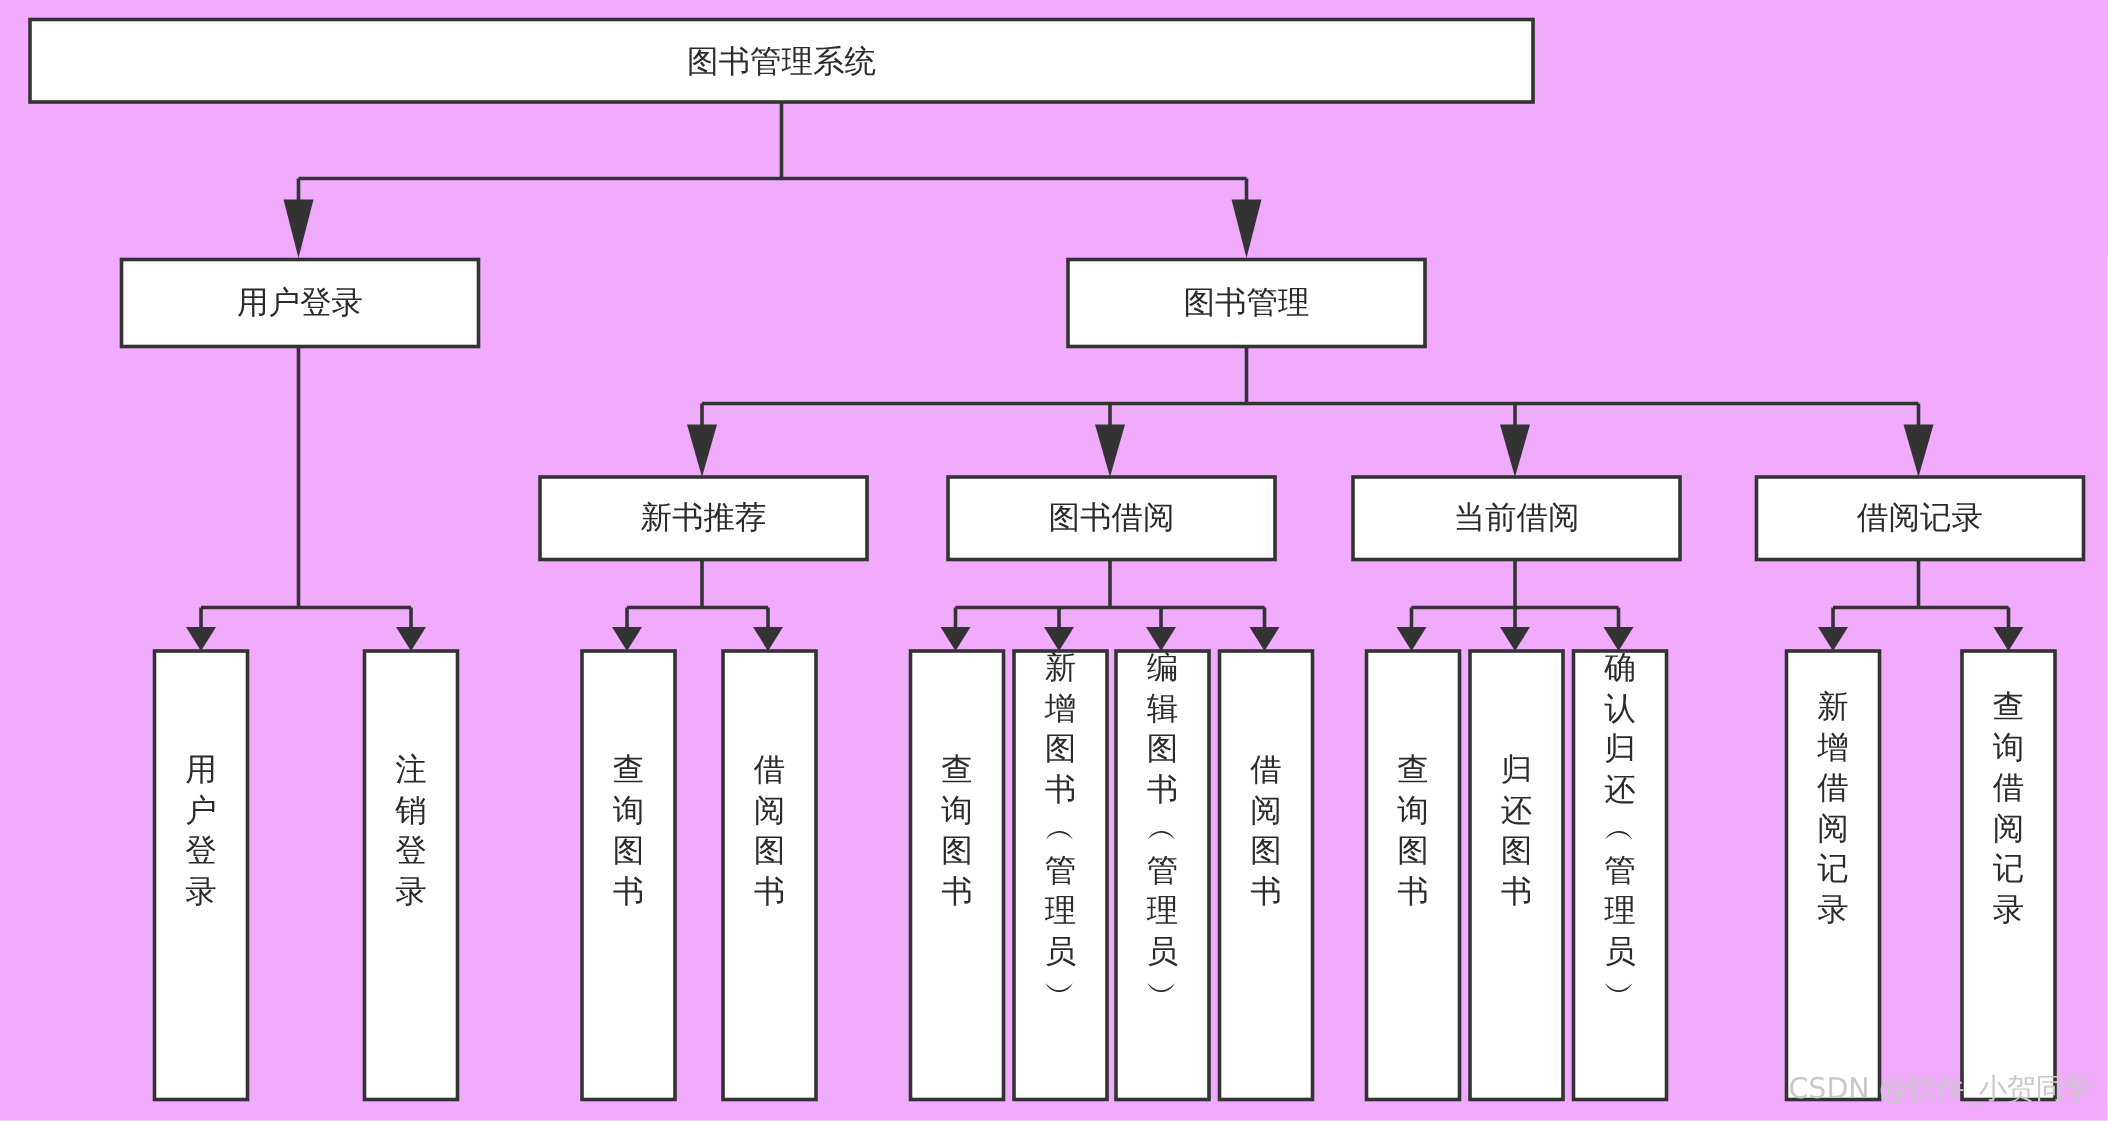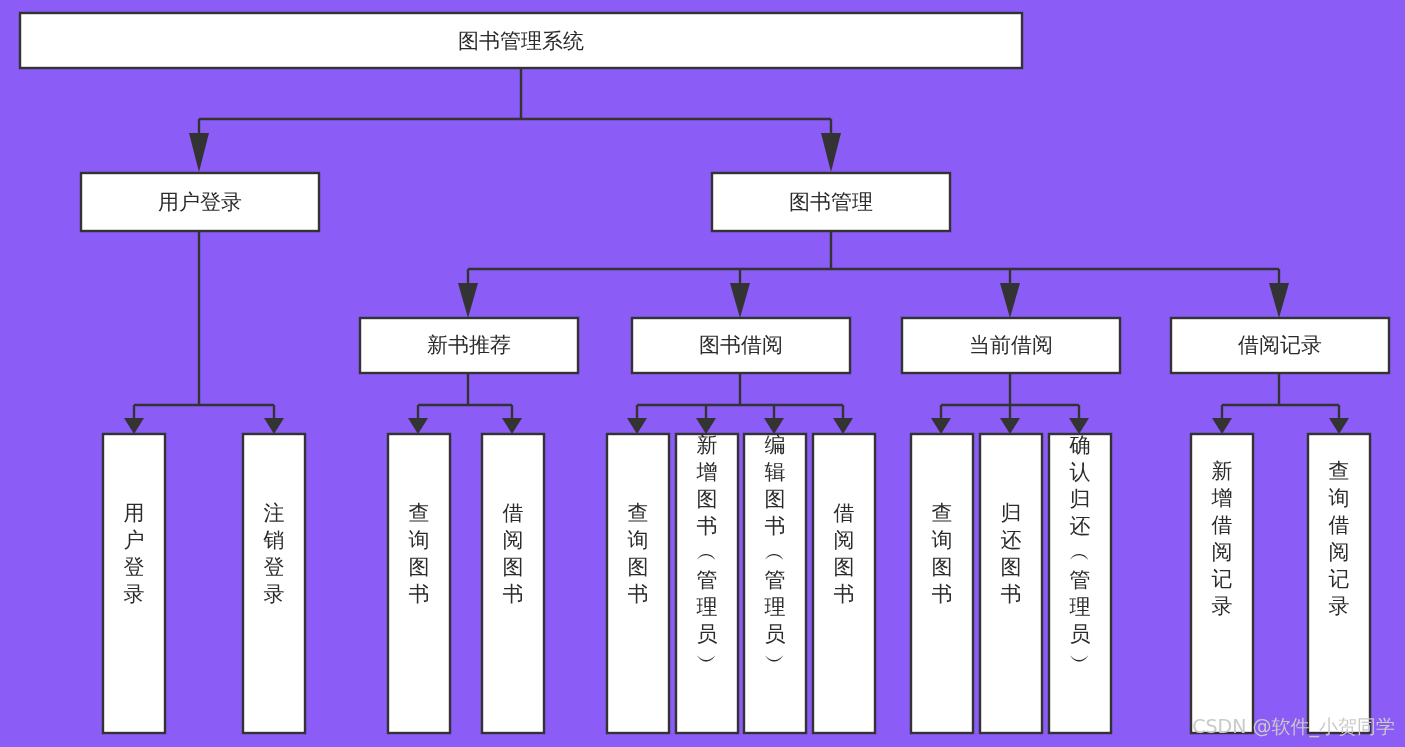--- a/index.html
+++ b/index.html
@@ -12,21 +12,21 @@
     width: 1405px;
     height: 747px;
     font-family: "DejaVu Sans", "Liberation Sans", sans-serif;
     overflow: hidden;
     position: relative;
   }
   #diagram-root {
     position: relative;
     width: 1405px;
     height: 747px;
-    background: #8b5cf6;
+    background: #f0abfc;
   }
   svg#diagram-canvas {
     position: absolute;
     left: 0;
     top: 0;
     width: 1405px;
     height: 747px;
     display: block;
   }
   .node-box {

